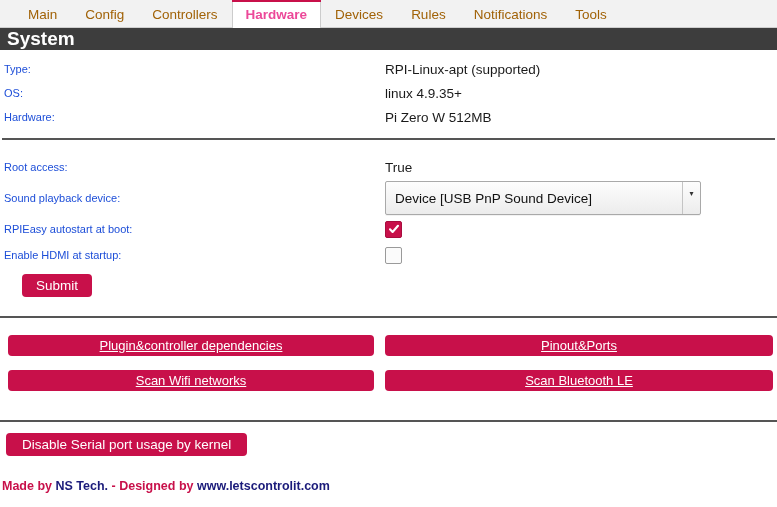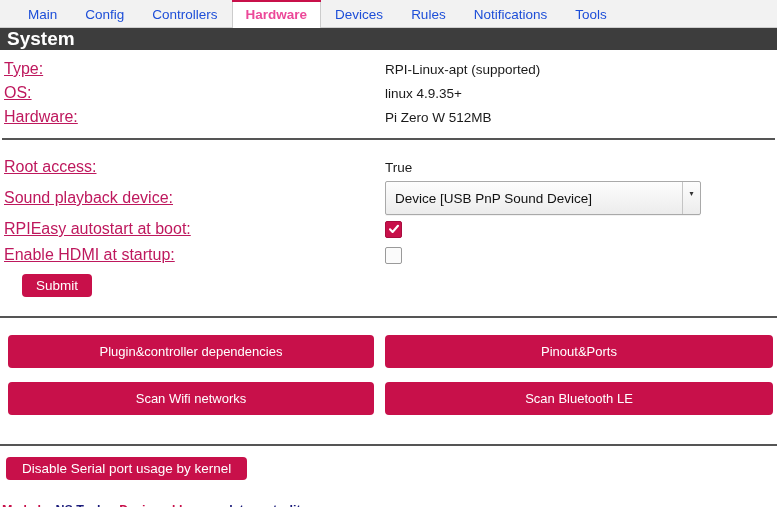--- a/index.html
+++ b/index.html
@@ -27,21 +27,21 @@
     align-items: flex-end;
     padding-left: 14px;
     box-sizing: border-box;
   }
   .tab {
     position: relative;
     height: 27px;
     line-height: 27px;
     padding: 0 13px;
     font-size: 13.5px;
-    color: #1d4ed8;
+    color: #a16207;
     background: transparent;
     border: 1px solid transparent;
     border-bottom: none;
     box-sizing: border-box;
     white-space: nowrap;
     cursor: pointer;
   }
   .tab.active {
     background: #ffffff;
     border-color: #cccccc;
@@ -79,23 +79,22 @@
   }
   .row {
     display: flex;
     align-items: center;
     min-height: 24px;
   }
   .row .lbl {
     width: 383px;
     padding-left: 2px;
     box-sizing: border-box;
-    font-size: 16px;
-    color: #be185d;
-    text-decoration: underline;
+    font-size: 11px;
+    color: #1d4ed8;
   }
   .row .val {
     font-size: 13.5px;
     color: #1a1a1a;
   }
   .rows-top .row { height: 24px; }
   .rows-top { padding-top: 7px; }
 
   hr.sep {
     border: none;
@@ -172,22 +171,23 @@
     justify-content: center;
     white-space: nowrap;
   }
   .btn-submit {
     height: 23px;
     padding: 0 14px;
     font-size: 13.5px;
     margin-left: 20px;
   }
   .btn-wide {
-    height: 33px;
+    height: 21px;
     width: 100%;
+    text-decoration: underline;
   }
   .btn-serial {
     height: 23px;
     padding: 0 16px;
     margin-left: 6px;
     font-size: 13.5px;
   }
 
   .btn-grid {
     display: grid;

